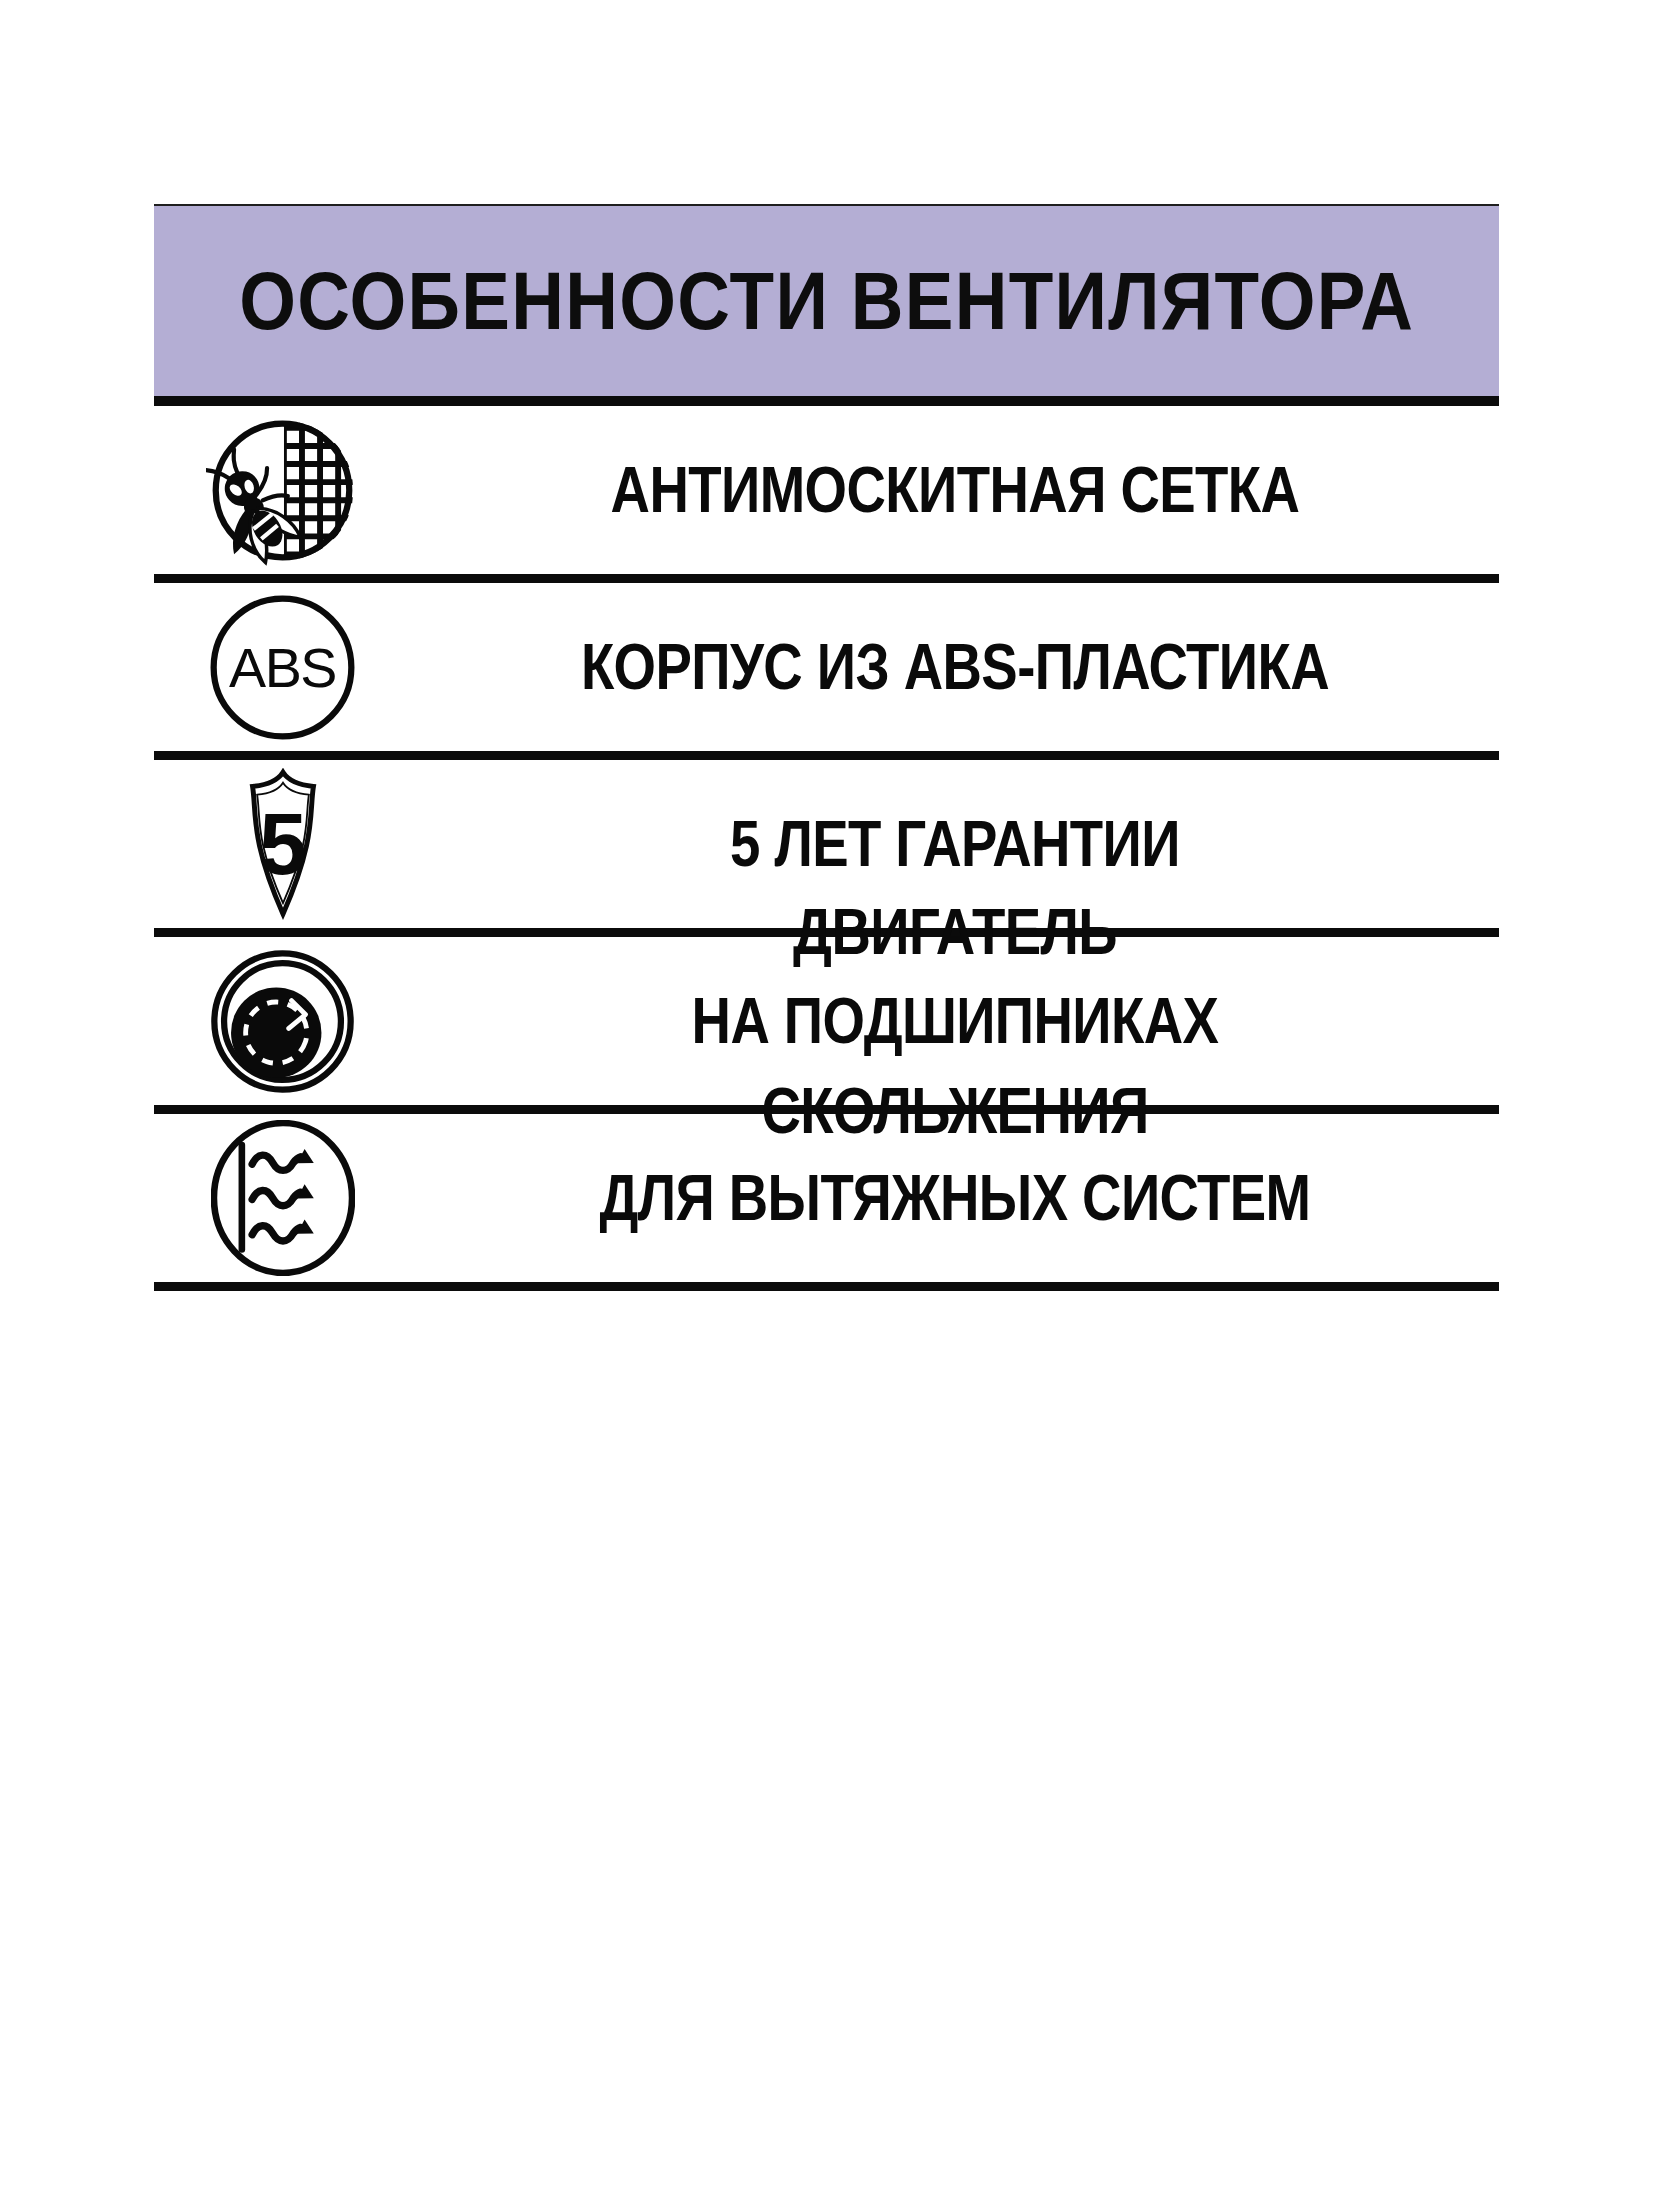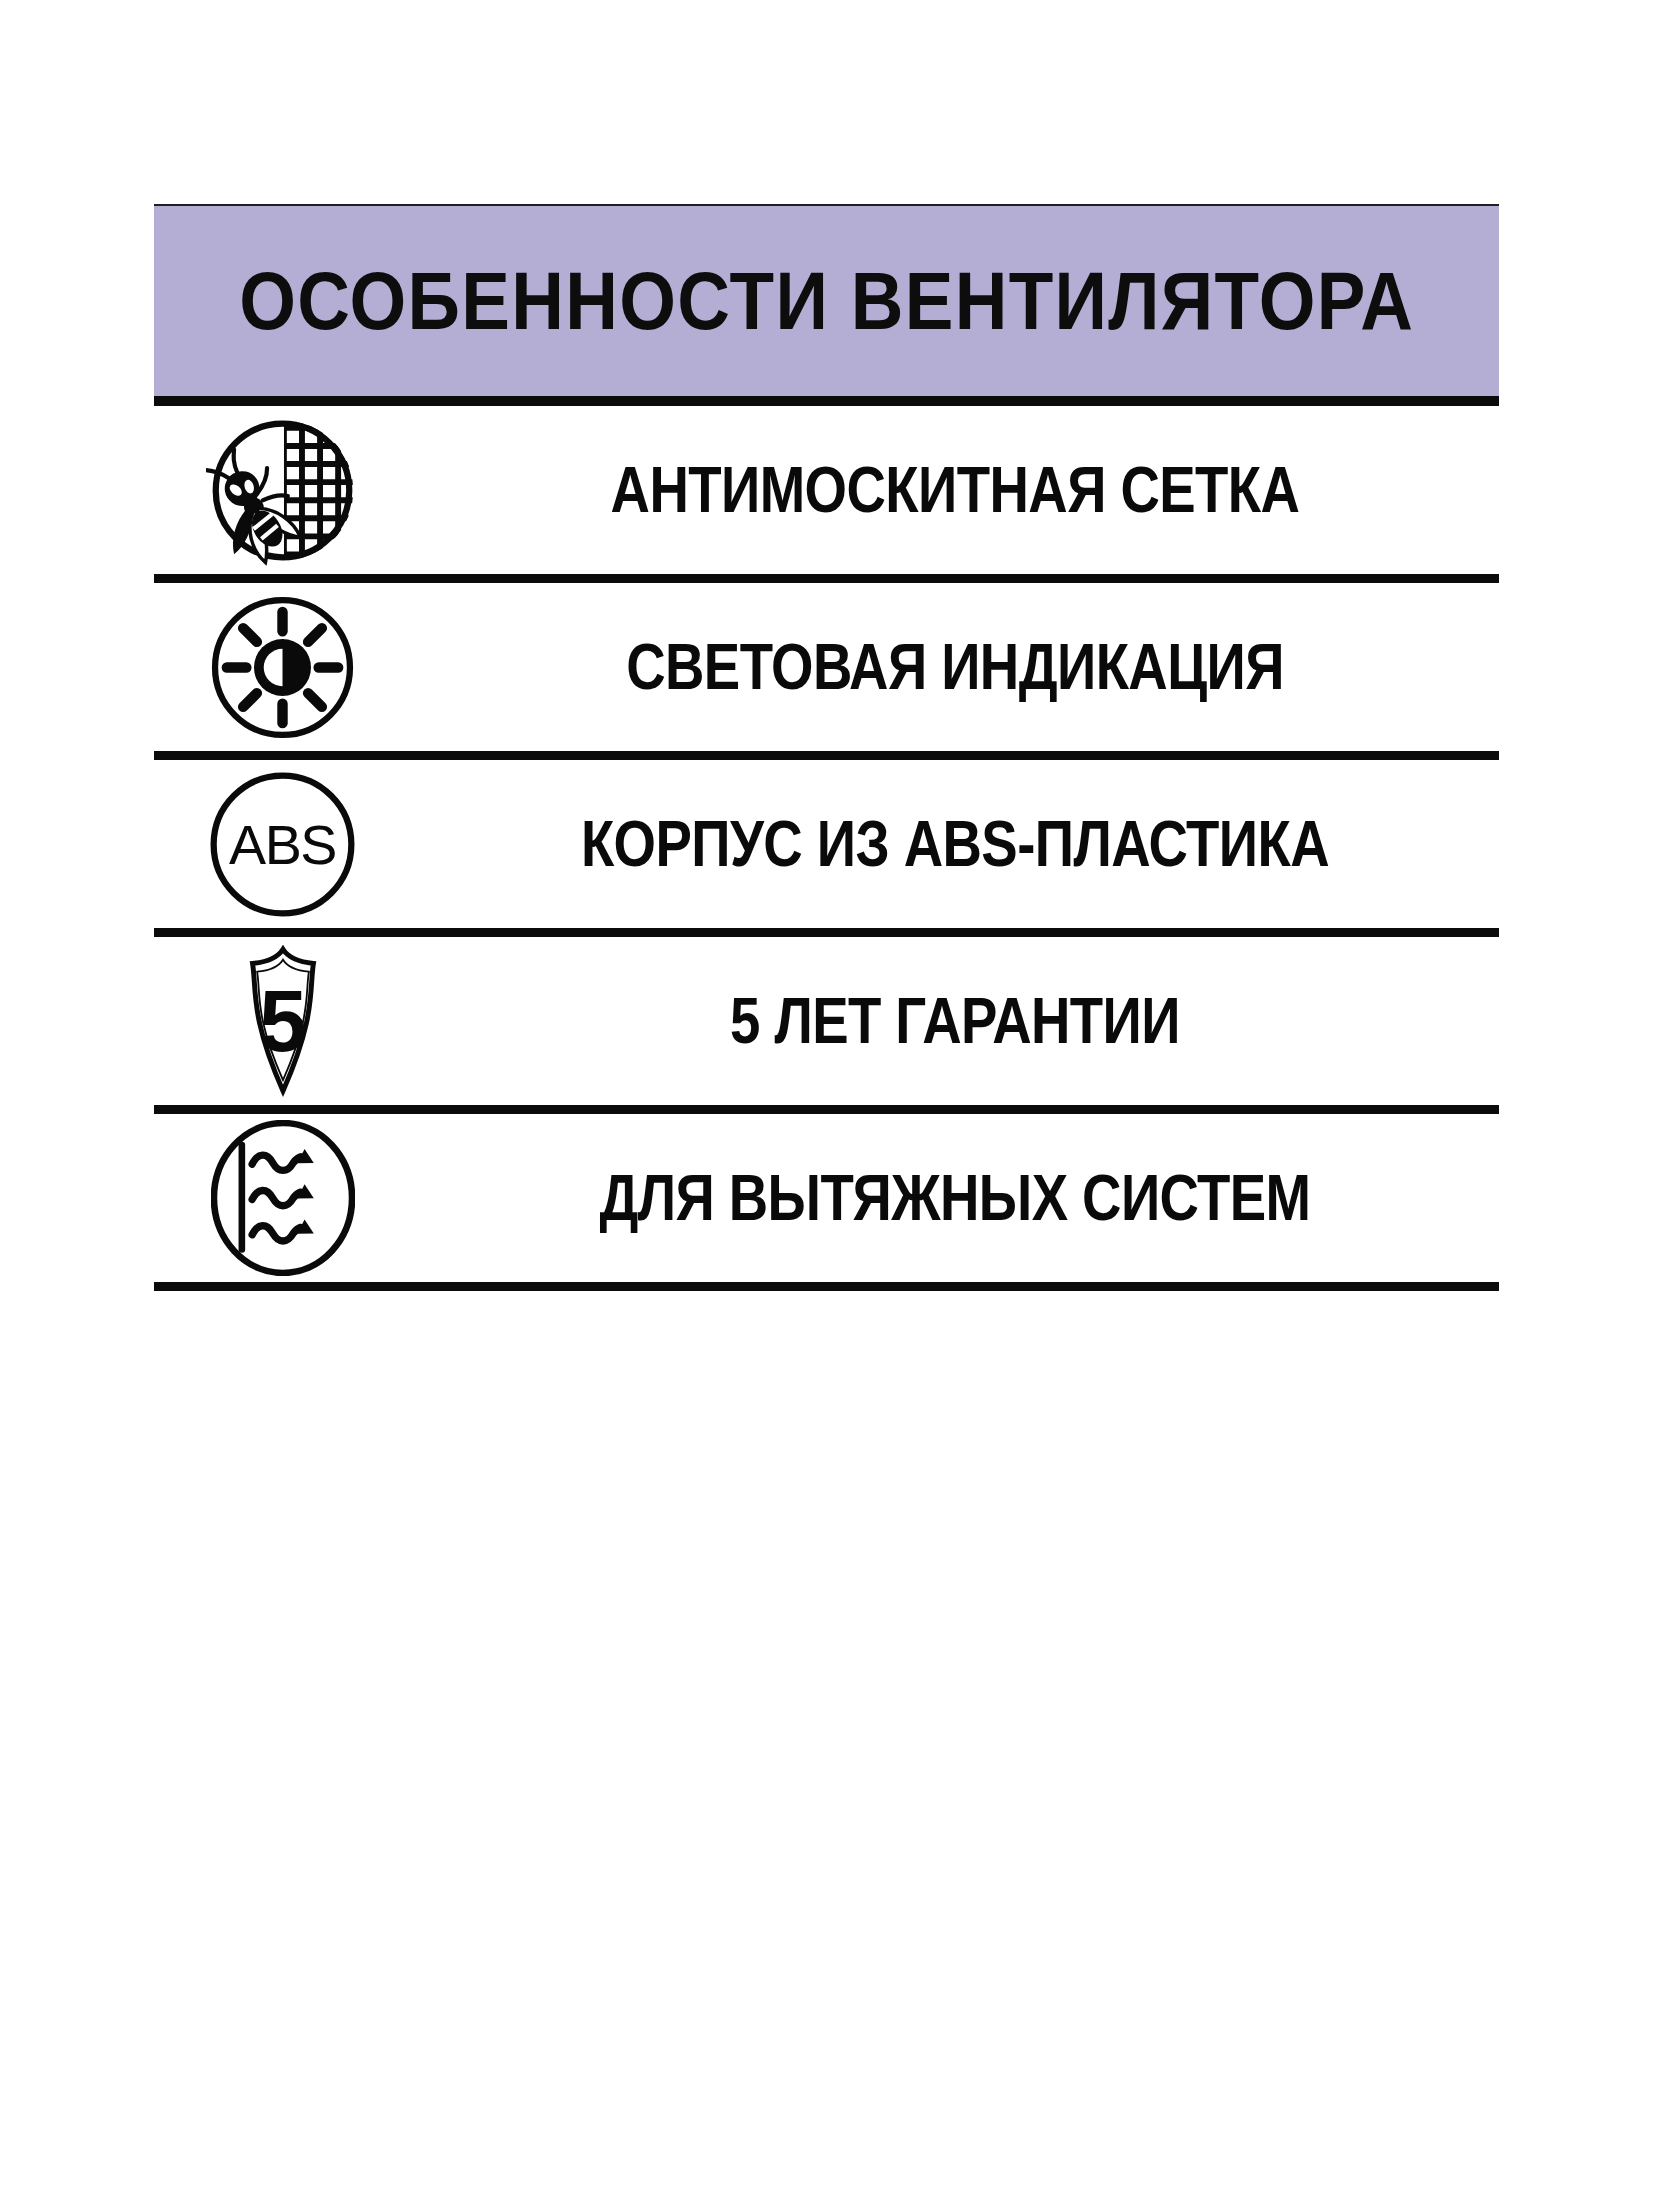--- a/index.html
+++ b/index.html
@@ -64,40 +64,20 @@
             <path d="M4,2 C26,16 38,44 34,70 C16,56 6,30 0,8 Z" fill="#ffffff" stroke="#0a0a0a" stroke-width="5"></path>
             <ellipse cx="0" cy="34" rx="19" ry="28" fill="#0a0a0a"></ellipse>
             <line x1="-17" y1="24" x2="17" y2="20" stroke="#ffffff" stroke-width="6"></line>
             <line x1="-15" y1="42" x2="15" y2="38" stroke="#ffffff" stroke-width="6"></line>
           </g>
         </svg>
       </div>
       <div class="label">АНТИМОСКИТНАЯ СЕТКА</div>
     </div>
 
-    <div class="row">
-      <div class="icon-cell">
-        <svg width="153" height="153" viewBox="-110 -110 220 220">
-          <circle class="ic" r="97"></circle>
-          <g stroke="#0a0a0a" stroke-width="15" stroke-linecap="round">
-            <line x1="0" y1="-80" x2="0" y2="-52"></line>
-            <line x1="56.6" y1="-56.6" x2="36.8" y2="-36.8"></line>
-            <line x1="80" y1="0" x2="52" y2="0"></line>
-            <line x1="56.6" y1="56.6" x2="36.8" y2="36.8"></line>
-            <line x1="0" y1="80" x2="0" y2="52"></line>
-            <line x1="-56.6" y1="56.6" x2="-36.8" y2="36.8"></line>
-            <line x1="-80" y1="0" x2="-52" y2="0"></line>
-            <line x1="-56.6" y1="-56.6" x2="-36.8" y2="-36.8"></line>
-          </g>
-          <circle r="41" fill="#0a0a0a"></circle>
-          <path d="M0,-27 A27,27 0 0 0 0,27 Z" fill="#ffffff"></path>
-        </svg>
-      </div>
-      <div class="label">СВЕТОВАЯ ИНДИКАЦИЯ</div>
-    </div>
 
     <div class="row">
       <div class="icon-cell">
         <svg width="153" height="153" viewBox="-110 -110 220 220">
           <circle class="ic" r="99" stroke-width="10"></circle>
           <text x="0" y="28" text-anchor="middle" font-size="80" font-weight="normal" letter-spacing="-2">ABS</text>
         </svg>
       </div>
       <div class="label">КОРПУС ИЗ ABS-ПЛАСТИКА</div>
     </div>
@@ -107,20 +87,35 @@
         <svg width="140" height="153" viewBox="-95 -104 190 216">
           <path d="M0,-98 C-7,-87 -22,-80 -43,-78 C-37,-42 -47,-4 0,102 C47,-4 37,-42 43,-78 C22,-80 7,-87 0,-98 Z" fill="none" stroke="#0a0a0a" stroke-width="7"></path>
           <path d="M0,-98 C-7,-87 -22,-80 -43,-78 C-37,-42 -47,-4 0,102 C47,-4 37,-42 43,-78 C22,-80 7,-87 0,-98 Z" fill="none" stroke="#0a0a0a" stroke-width="3" transform="scale(0.85)"></path>
           <text x="0" y="46" text-anchor="middle" font-size="122" font-weight="bold">5</text>
         </svg>
       </div>
       <div class="label">5 ЛЕТ ГАРАНТИИ</div>
     </div>
 
 
+    <div class="row">
+      <div class="icon-cell">
+        <svg width="153" height="153" viewBox="-110 -110 220 220">
+          <circle class="ic" r="98"></circle>
+          <circle class="ic" r="84" stroke-width="6"></circle>
+          <g transform="translate(-9,16)">
+            <circle r="65" fill="#0a0a0a"></circle>
+            <circle r="44" fill="none" stroke="#ffffff" stroke-width="7" stroke-dasharray="16 14" transform="rotate(18)"></circle>
+            <path d="M22,-46 L42,-26 L18,-6" fill="none" stroke="#ffffff" stroke-width="7" stroke-linecap="round" stroke-linejoin="round"></path>
+          </g>
+        </svg>
+      </div>
+      <div class="label">ДВИГАТЕЛЬ
+НА ПОДШИПНИКАХ СКОЛЬЖЕНИЯ</div>
+    </div>
 
 
     <div class="row">
       <div class="icon-cell">
         <svg width="144" height="156" viewBox="-98 -106 196 212">
           <ellipse class="ic" rx="94" ry="102"></ellipse>
           <line x1="-56" y1="-72" x2="-56" y2="70" stroke="#0a0a0a" stroke-width="9" stroke-linecap="round"></line>
           <g stroke="#0a0a0a" stroke-width="10" fill="none" stroke-linecap="round">
             <path d="M-42,-46 c8,-16 20,-16 28,-2 c8,14 20,14 28,0 c3,-4 6,-7 10,-8"></path>
             <path d="M-42,2 c8,-16 20,-16 28,-2 c8,14 20,14 28,0 c3,-4 6,-7 10,-8"></path>

